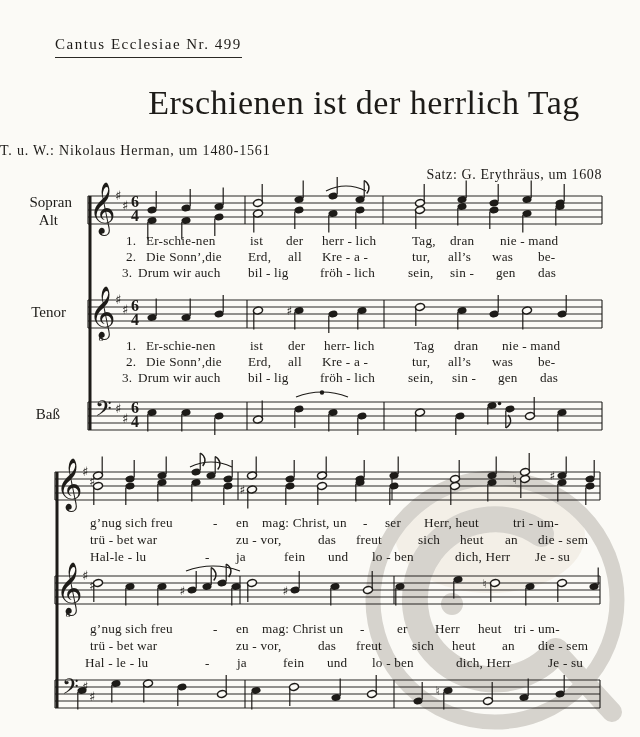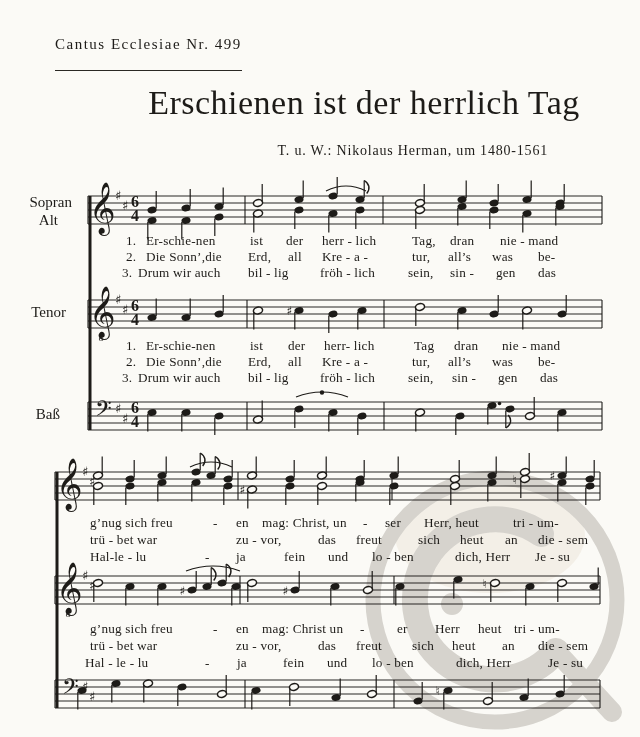--- a/index.html
+++ b/index.html
@@ -3,42 +3,43 @@
 <meta charset="utf-8">
 <style>
   html,body{margin:0;padding:0;background:#e8e8e6;}
   .page{
     position:relative;width:640px;height:737px;margin:0 auto;
     background:#fbfaf6;overflow:hidden;
     font-family:"Liberation Serif", serif;color:#1d1b18;
   }
   .catalog{
     position:absolute;left:55px;top:36px;font-size:15px;letter-spacing:1.5px;
-    border-bottom:1.5px solid #2a2824;padding-bottom:17px;white-space:nowrap;
+    border-bottom:1.5px solid #2a2824;padding-bottom:4px;white-space:nowrap;
   }
   .title{
     position:absolute;left:0;top:84px;width:640px;margin:0;text-align:center;
     font-size:34px;font-weight:normal;letter-spacing:0.5px;padding-left:44px;
   }
   .credit{
-    position:absolute;left:0;top:143px;width:548px;text-align:right;
+    position:absolute;left:0;top:143px;width:548px;text-align:left;
     font-size:14px;letter-spacing:0.8px;
   }
   .setting{
     position:absolute;right:38px;top:167px;font-size:14px;letter-spacing:0.6px;
   }
   svg#score{position:absolute;left:0;top:0;}
 </style>
 </head>
 <body>
 
 <div class="page">
   <div class="catalog">Cantus Ecclesiae Nr. 499</div>
   <h1 class="title">Erschienen ist der herrlich Tag</h1>
   <div class="credit">T. u. W.: Nikolaus Herman, um 1480-1561</div>
+  <div class="setting">Satz: G. Erythräus, um 1608</div>
   <svg id="score" width="640" height="737" viewBox="0 0 640 737" xmlns="http://www.w3.org/2000/svg">
       <g opacity="0.85">
         <ellipse cx="490" cy="535" rx="95" ry="58" fill="#e9e2d3" opacity="0.5"></ellipse>
         <circle cx="495" cy="600" r="122" fill="none" stroke="#d0cdc7" stroke-width="15"></circle>
         <path d="M 541 534 A 80 80 0 1 0 556 651" fill="none" stroke="#d0cdc7" stroke-width="26" stroke-linecap="round"></path>
         <path d="M 556 651 L 612 712" fill="none" stroke="#d0cdc7" stroke-width="20" stroke-linecap="round"></path>
         <circle cx="452" cy="604" r="11" fill="#d0cdc7"></circle>
       </g>
       <line x1="90" y1="196" x2="90" y2="430" stroke="#1d1b18" stroke-width="3"></line>
       <line x1="57" y1="472" x2="57" y2="708" stroke="#1d1b18" stroke-width="3"></line>

